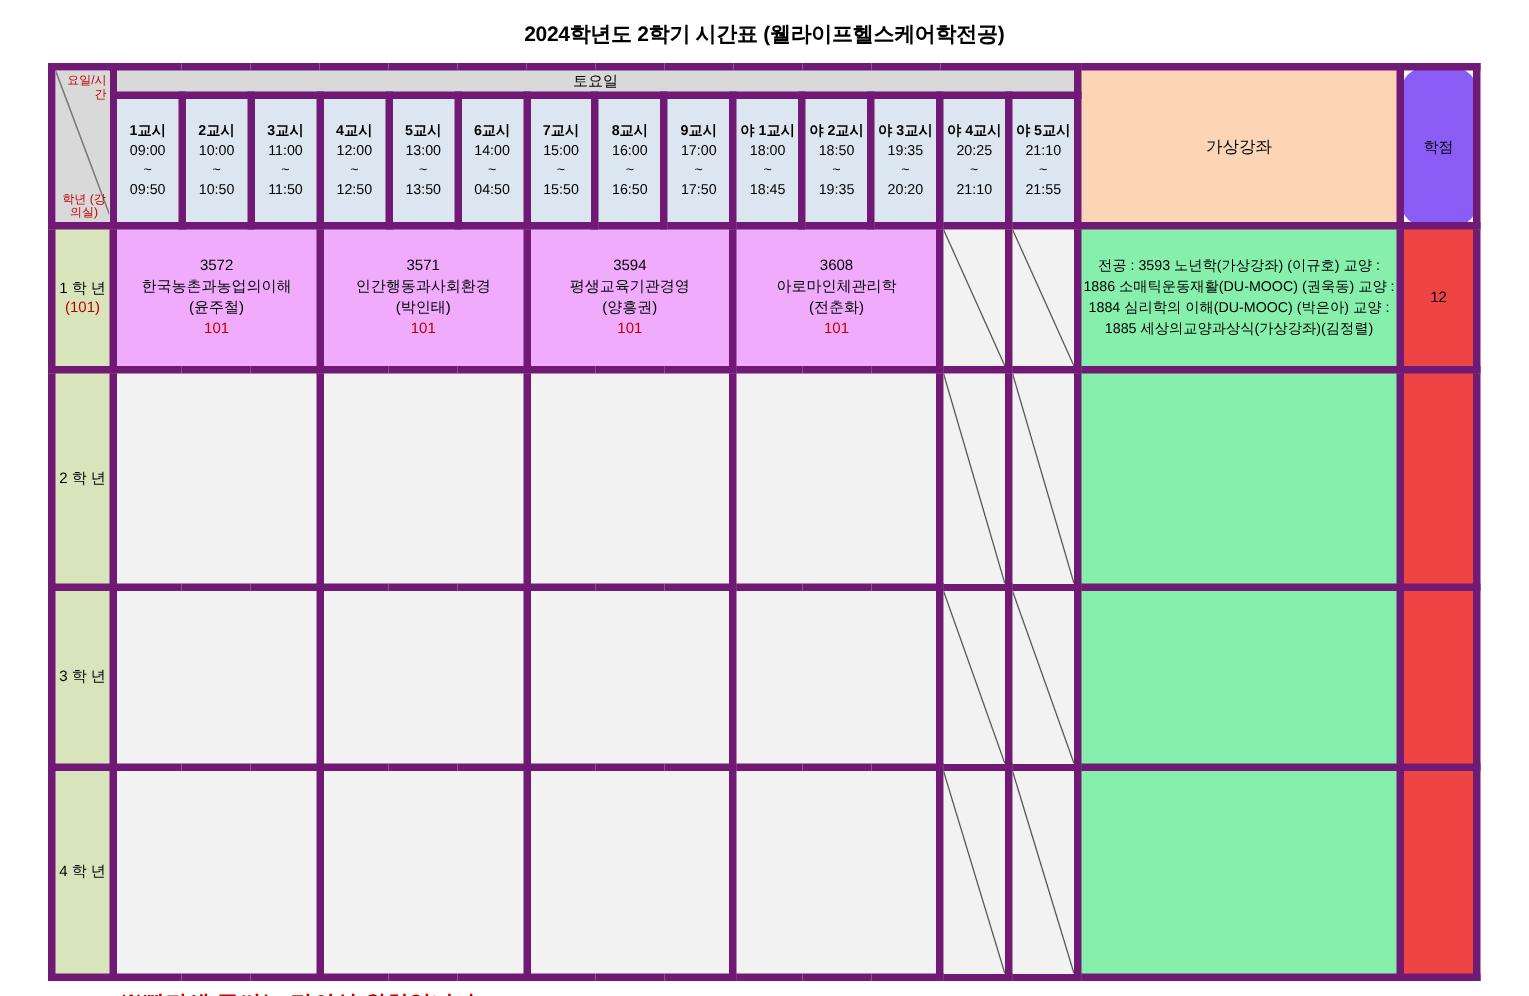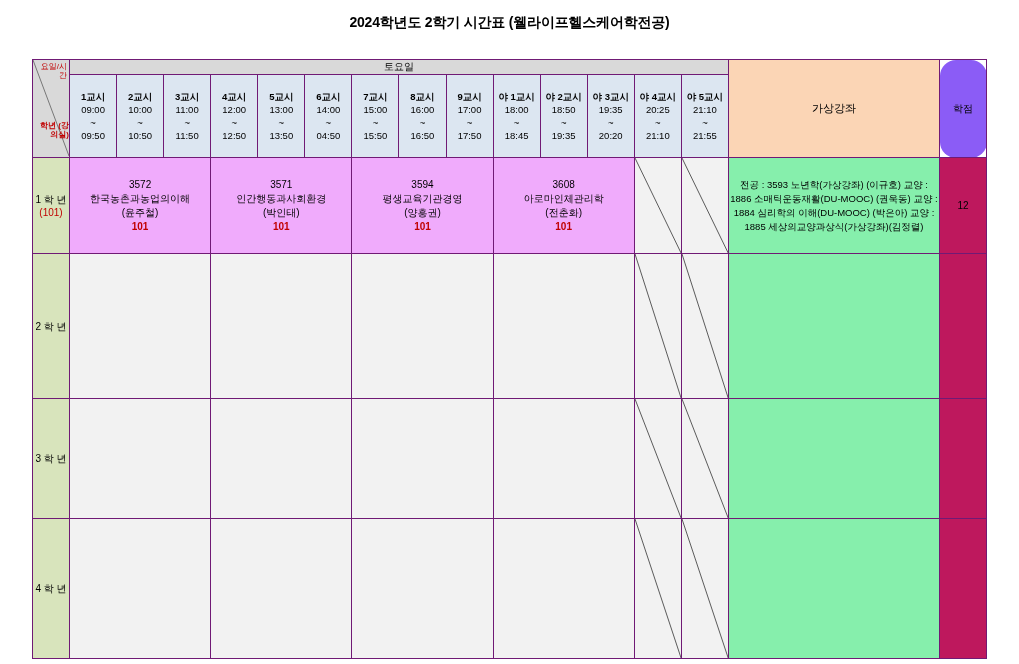--- a/index.html
+++ b/index.html
@@ -13,32 +13,32 @@
     font-family: "Liberation Sans", sans-serif;
     color: #000;
     position: relative;
     overflow: hidden;
   }
   .page-title {
     text-align: center;
     font-size: 14px;
     font-weight: bold;
     padding-top: 14px;
-    padding-bottom: 27px;
+    padding-bottom: 10px;
     letter-spacing: -0.2px;
   }
   table.timetable {
     border-collapse: collapse;
     table-layout: fixed;
     margin-left: 32px;
     width: 955px;
     font-size: 10px;
   }
   table.timetable td, table.timetable th {
-    border: 1px solid #701a75;
+    border: 5px solid #701a75;
     text-align: center;
     vertical-align: middle;
     padding: 0;
     font-weight: normal;
   }
   
   .corner {
     width: 36px;
     background: #d9d9d9;
     position: relative;
@@ -54,26 +54,25 @@
   .corner .lbl-top {
     position: absolute;
     top: 2px; left: 0; right: 2px;
     text-align: right;
     font-size: 8px;
     line-height: 9px;
     color: #c00000;
   }
   .corner .lbl-bot {
     position: absolute;
-    bottom: 18px; left: 2px; right: 0;
-    text-align: right;
+    bottom: 2px; left: 2px; right: 0;
+    text-align: center;
     font-size: 8px;
     line-height: 9px;
     color: #c00000;
-    font-weight: bold;
   }
   .dayhdr {
     background: #d9d9d9;
     height: 14px;
     font-size: 10px;
     font-weight: bold;
   }
   .periodcell {
     background: #dce6f1;
     height: 82px;
@@ -109,21 +108,21 @@
   .classcell {
     background: #f0abfc;
   }
   .course {
     font-size: 10px;
     line-height: 14px;
     text-align: center;
   }
   .course .room {
     color: #c00000;
-    font-weight: bold;
+    font-weight: normal;
   }
   .diagcell {
     background: #f2f2f2;
     position: relative;
     padding: 0;
   }
   .diagcell svg {
     display: block;
     width: 100%;
     height: 100%;
@@ -132,21 +131,21 @@
   }
   .yellowcell {
     background: #86efac;
     text-align: left;
     vertical-align: top;
     font-size: 9.5px;
     line-height: 14px;
     padding: 4px 3px;
   }
   .creditcell {
-    background: #be185d;
+    background: #ef4444;
     font-size: 10px;
   }
   .emptycell { background: #f2f2f2; }
   .footer-note {
     margin-left: 80px;
     margin-top: 6px;
     color: #c00000;
     font-weight: bold;
     font-size: 15px;
   }

